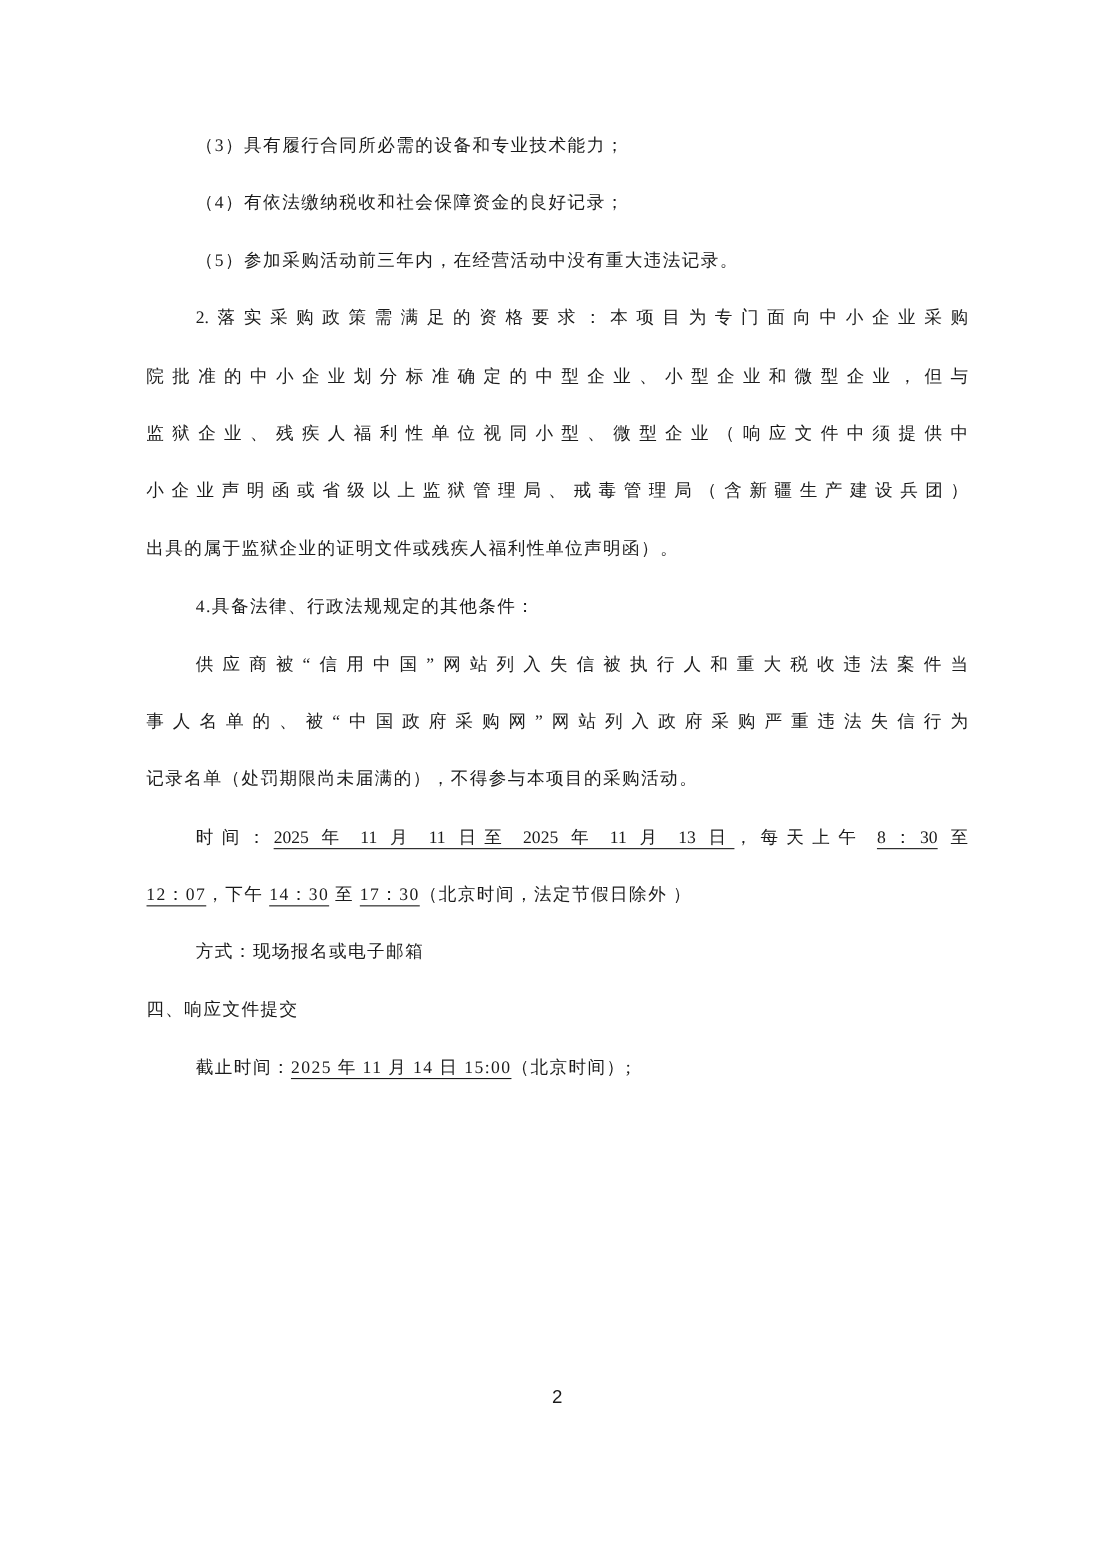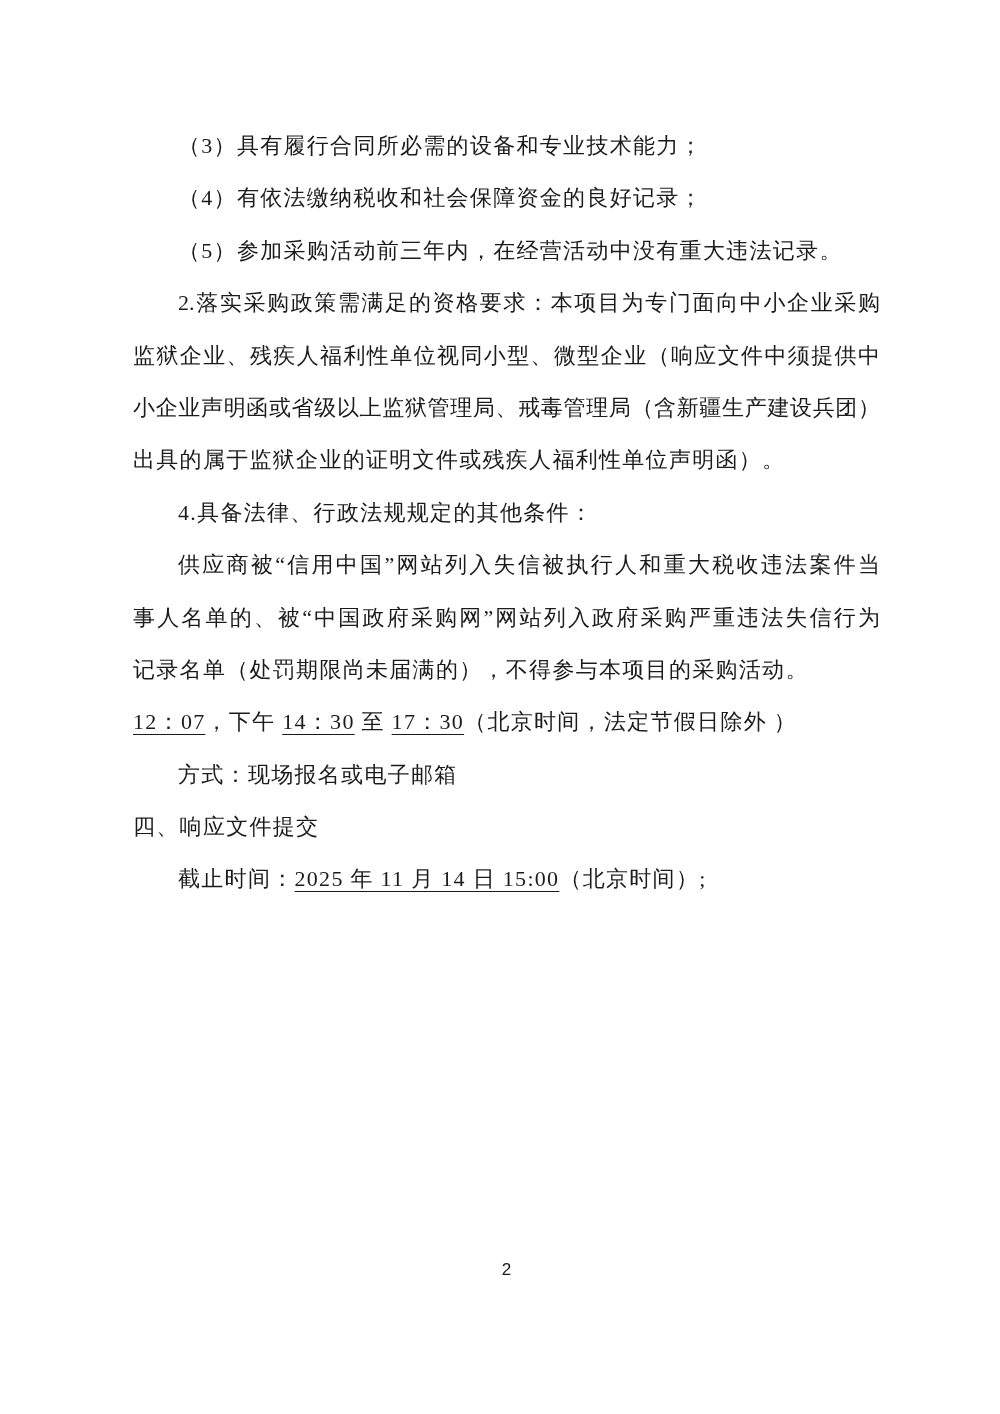--- a/index.html
+++ b/index.html
@@ -8,23 +8,23 @@
     width: 1000px;
     height: 1414px;
     background: #ffffff;
     overflow: hidden;
     font-family: "Liberation Serif", "DejaVu Serif", serif;
     color: #1b1b1b;
   }
   .doc-body {
     position: absolute;
     left: 133px;
-    top: 120px;
+    top: 107px;
     width: 747px;
-    font-size: 22px;
+    font-size: 16px;
     line-height: 52.4px;
   }
   .line {
     height: 52.4px;
     letter-spacing: 1.3px;
     white-space: nowrap;
     overflow: hidden;
   }
   .line.full {
     letter-spacing: 0;
@@ -54,26 +54,28 @@
 </style>
 </head>
 <body>
 
 <div class="page">
   <div class="doc-body">
       <div class="line indent"><span class="run">（3）具有履行合同所必需的设备和专业技术能力；</span></div>
       <div class="line indent"><span class="run">（4）有依法缴纳税收和社会保障资金的良好记录；</span></div>
       <div class="line indent"><span class="run">（5）参加采购活动前三年内，在经营活动中没有重大违法记录。</span></div>
       <div class="line indent full"><span class="run">2.落实采购政策需满足的资格要求：本项目为专门面向中小企业采购</span></div>
+      <div class="line full"><span class="run">院批准的中小企业划分标准确定的中型企业、小型企业和微型企业，但与</span></div>
       <div class="line full"><span class="run">监狱企业、残疾人福利性单位视同小型、微型企业（响应文件中须提供中</span></div>
       <div class="line full"><span class="run">小企业声明函或省级以上监狱管理局、戒毒管理局（含新疆生产建设兵团）</span></div>
       <div class="line"><span class="run">出具的属于监狱企业的证明文件或残疾人福利性单位声明函）。</span></div>
       <div class="line indent"><span class="run">4.具备法律、行政法规规定的其他条件：</span></div>
       <div class="line indent full"><span class="run">供应商被“信用中国”网站列入失信被执行人和重大税收违法案件当</span></div>
       <div class="line full"><span class="run">事人名单的、被“中国政府采购网”网站列入政府采购严重违法失信行为</span></div>
       <div class="line"><span class="run">记录名单（处罚期限尚未届满的），不得参与本项目的采购活动。</span></div>
+      <div class="line indent full"><span class="run">时间：</span><span class="run u">2025 年 11 月 11 日至 2025 年 11 月 13 日</span><span class="run">，每天上午 </span><span class="run u">8：30</span><span class="run"> 至</span></div>
       <div class="line"><span class="run u">12：07</span><span class="run">，下午 </span><span class="run u">14：30</span><span class="run"> 至 </span><span class="run u">17：30</span><span class="run">（北京时间，法定节假日除外 ）</span></div>
       <div class="line indent"><span class="run">方式：现场报名或电子邮箱</span></div>
       <div class="line"><span class="run">四、响应文件提交</span></div>
       <div class="line indent"><span class="run">截止时间：</span><span class="run u">2025 年 11 月 14 日 15:00</span><span class="run">（北京时间）;</span></div>
     </div>
   <div class="page-number">2</div>
 </div>
 
 </body></html>

